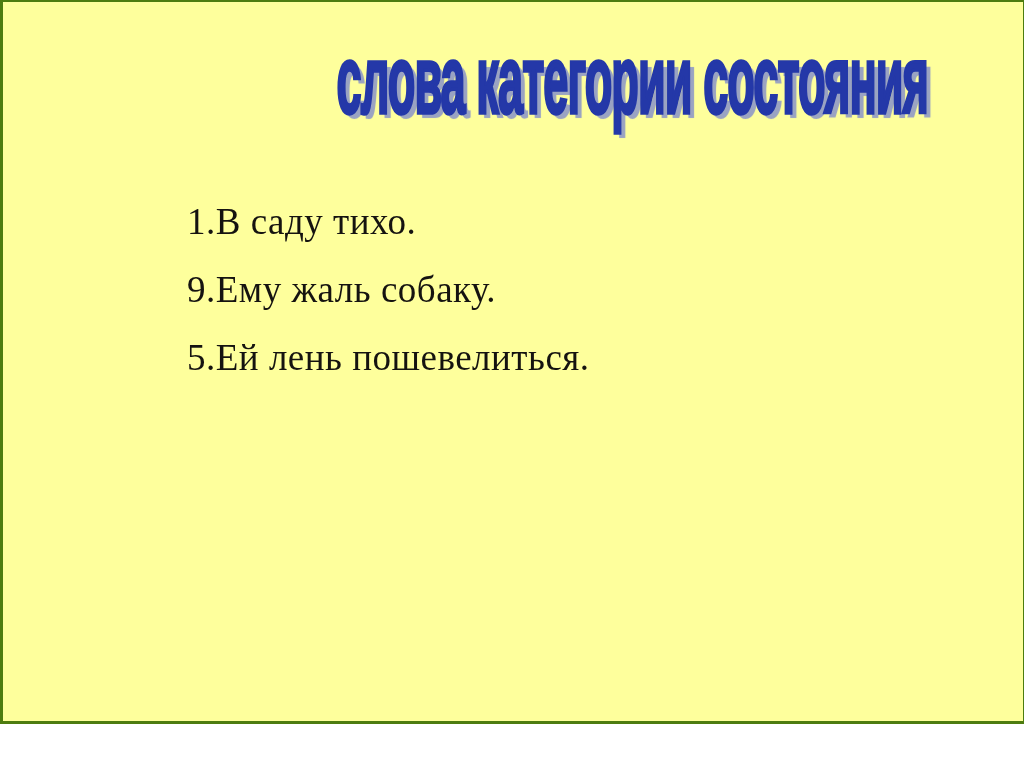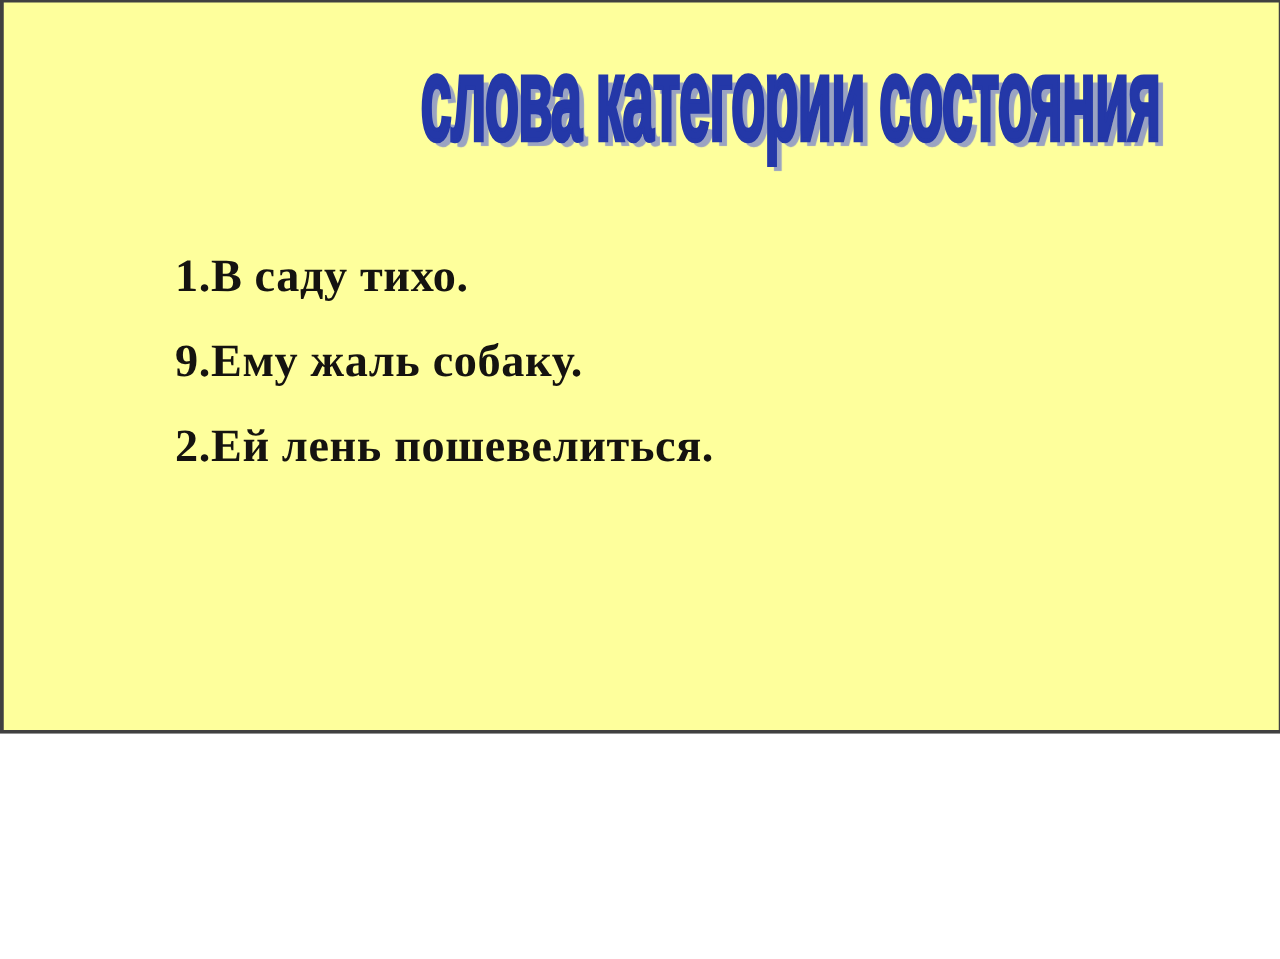--- a/index.html
+++ b/index.html
@@ -4,22 +4,22 @@
 <style>
   html, body {
     margin: 0;
     padding: 0;
     background: #ffffff;
     font-family: "Liberation Sans", sans-serif;
   }
   .slide {
     position: relative;
     width: 1024px;
-    height: 587px;
-    background: #404040;
+    height: 724px;
+    background: #4d7c0f;
     box-sizing: border-box;
     overflow: hidden;
   }
   .slide-inner {
     position: absolute;
     left: 3px;
     top: 2px;
     right: 1px;
     bottom: 3px;
     background: #feff9c;
@@ -50,38 +50,39 @@
   .sentence-list {
     position: absolute;
     left: 137px;
     top: 186px;
     margin: 0;
     padding: 0;
     list-style: none;
   }
   .sentence-list li {
     font-family: "Liberation Serif", serif;
-    font-weight: 700;
+    font-weight: 400;
     font-size: 37px;
     line-height: 68px;
     color: #151310;
     letter-spacing: 0.5px;
     white-space: nowrap;
+    margin-left: 47px;
   }
 </style>
 </head>
 <body>
 
 <div class="slide">
   <div class="slide-inner">
 
     <div class="title-wrap">
       <span class="title">слова категории состояния</span>
     </div>
 
     <ul class="sentence-list">
       <li>1.В саду тихо.</li>
       <li>9.Ему жаль собаку.</li>
-      <li>2.Ей лень пошевелиться.</li>
+      <li>5.Ей лень пошевелиться.</li>
     </ul>
 
   </div>
 </div>
 
 </body></html>

